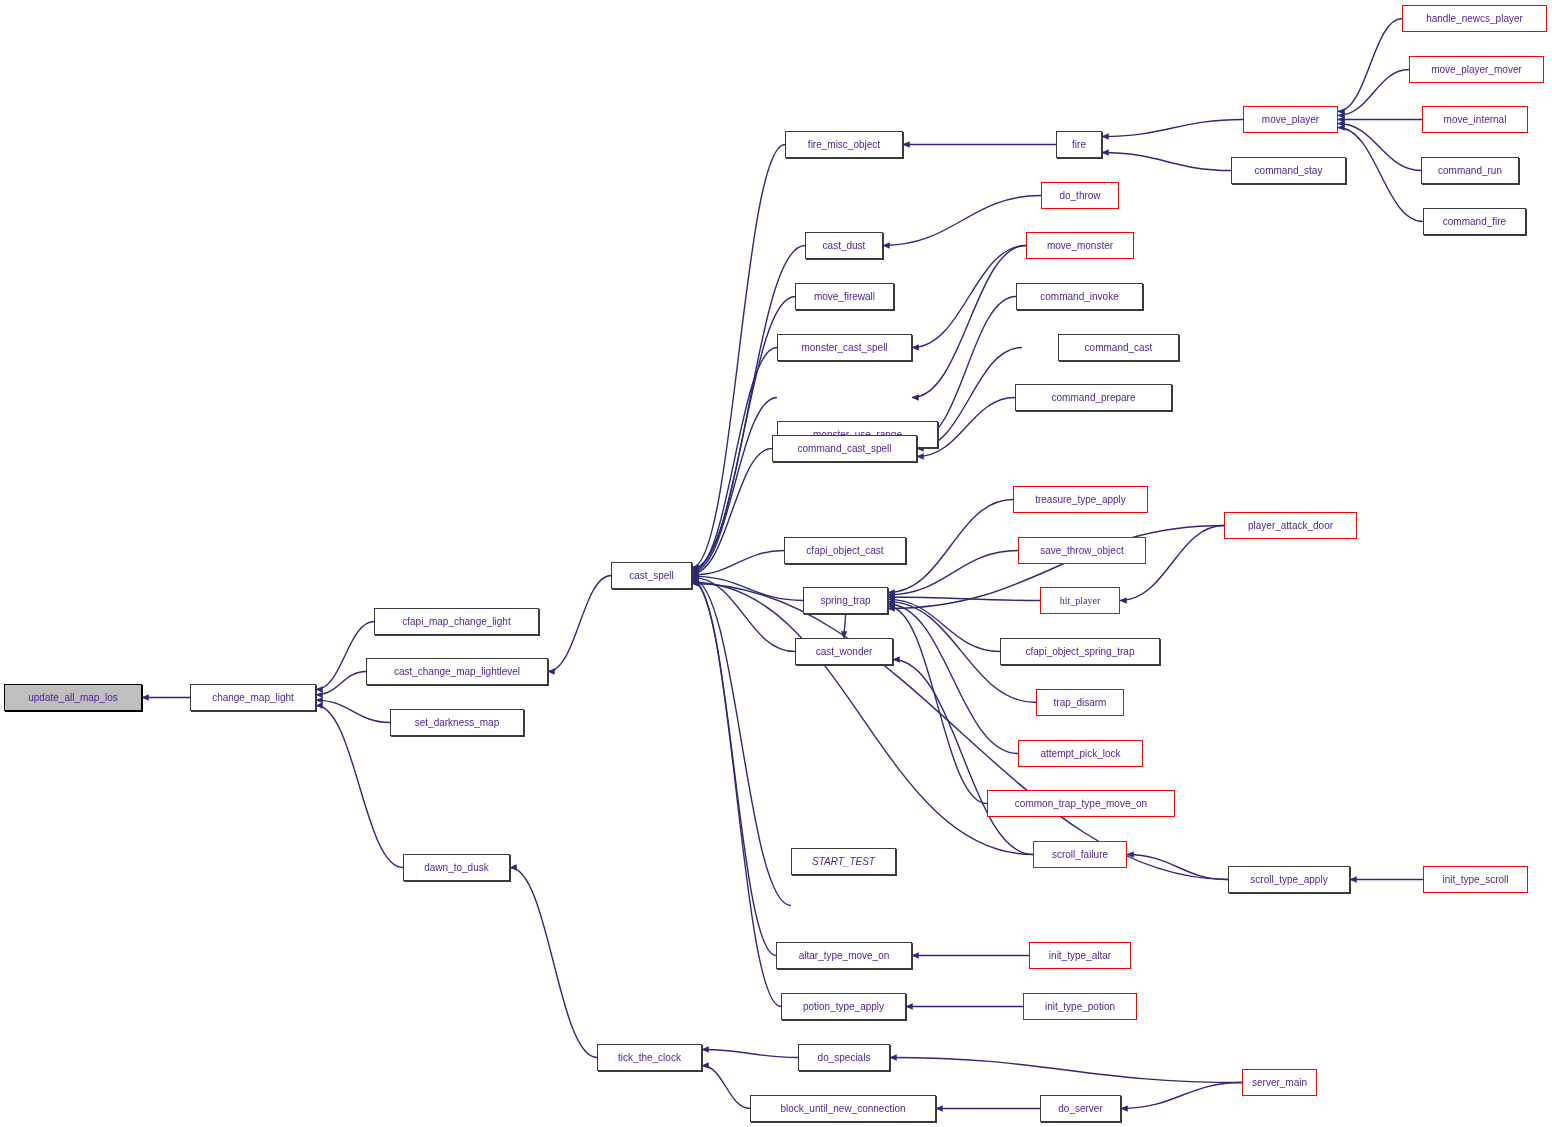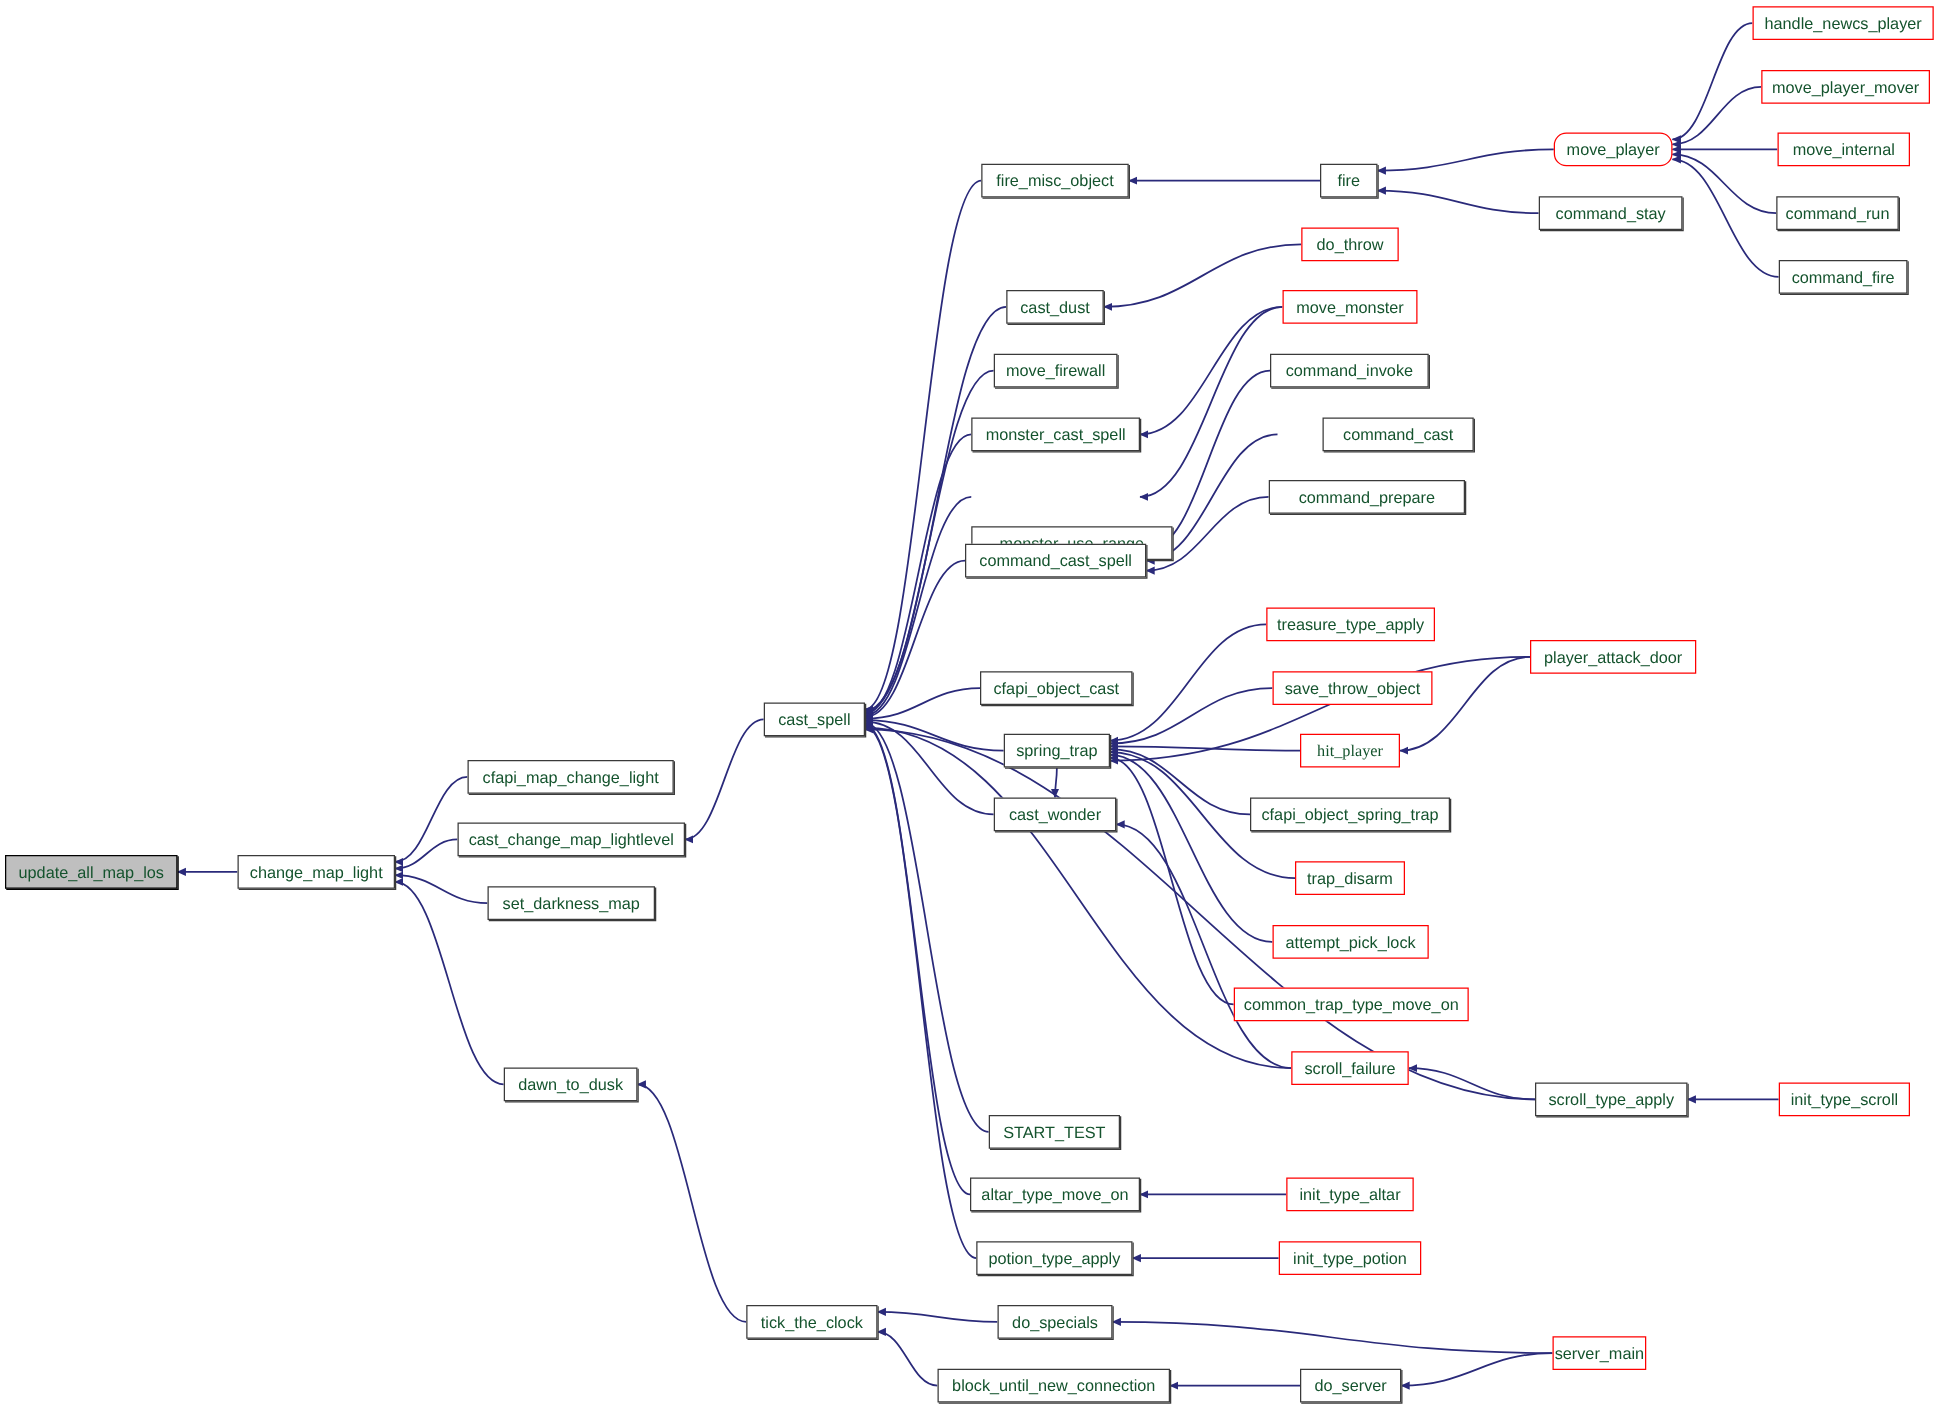--- a/index.html
+++ b/index.html
@@ -5,22 +5,22 @@
   html,body{margin:0;padding:0;background:#ffffff;}
   body{font-family:"Liberation Sans","DejaVu Sans",sans-serif;}
   #stage{position:relative;width:1552px;height:1127px;background:#ffffff;overflow:hidden;}
   #edges{position:absolute;left:0;top:0;width:1552px;height:1127px;}
   .node{
     position:absolute;
     box-sizing:border-box;
     display:flex;align-items:center;justify-content:center;
     background:#ffffff;
     border:1px solid #404040;
-    font-size:13px;
-    color:#14532d;
+    font-size:10px;
+    color:#4c1d95;
     white-space:nowrap;
     letter-spacing:0px;
     z-index:5;
   }
   .node.black{border:1px solid #3a3a3a;box-shadow:1px 1px 0 0 #3a3a3a;}
   .node.red{border:1.5px solid #ff0000;box-shadow:none;}
   .node.focus{background:#bfbfbf;border:1px solid #000000;box-shadow:1px 1px 0 0 #000000;}
   .node span{pointer-events:none;line-height:1;}
 </style>
 </head>
@@ -131,21 +131,21 @@
       </div>
       <div class="node black" style="left: 784px; top: 537px; width: 122px; height: 27px;">
         <span>cfapi_object_cast</span>
       </div>
       <div class="node black" style="left: 803px; top: 587px; width: 85px; height: 27px;">
         <span>spring_trap</span>
       </div>
       <div class="node black" style="left: 795px; top: 638px; width: 98px; height: 27px;">
         <span>cast_wonder</span>
       </div>
-      <div class="node black" style="left: 791px; top: 892px; width: 105px; height: 27px;">
+      <div class="node black" style="left: 791px; top: 848px; width: 105px; height: 27px; font-style: italic;">
         <span>START_TEST</span>
       </div>
       <div class="node black" style="left: 776px; top: 942px; width: 136px; height: 27px;">
         <span>altar_type_move_on</span>
       </div>
       <div class="node black" style="left: 781px; top: 993px; width: 125px; height: 27px;">
         <span>potion_type_apply</span>
       </div>
       <div class="node black" style="left: 597px; top: 1044px; width: 105px; height: 27px;">
         <span>tick_the_clock</span>
@@ -209,21 +209,21 @@
       </div>
       <div class="node red" style="left: 1224px; top: 512px; width: 133px; height: 27px;">
         <span>player_attack_door</span>
       </div>
       <div class="node black" style="left: 1228px; top: 866px; width: 122px; height: 27px;">
         <span>scroll_type_apply</span>
       </div>
       <div class="node red" style="left: 1242px; top: 1069px; width: 75px; height: 27px;">
         <span>server_main</span>
       </div>
-      <div class="node red" style="left: 1243px; top: 106px; width: 95px; height: 27px; border-radius: 10px;">
+      <div class="node red" style="left: 1243px; top: 106px; width: 95px; height: 27px;">
         <span>move_player</span>
       </div>
       <div class="node black" style="left: 1231px; top: 157px; width: 115px; height: 27px;">
         <span>command_stay</span>
       </div>
       <div class="node red" style="left: 1402px; top: 5px; width: 145px; height: 27px;">
         <span>handle_newcs_player</span>
       </div>
       <div class="node red" style="left: 1409px; top: 56px; width: 135px; height: 27px;">
         <span>move_player_mover</span>

